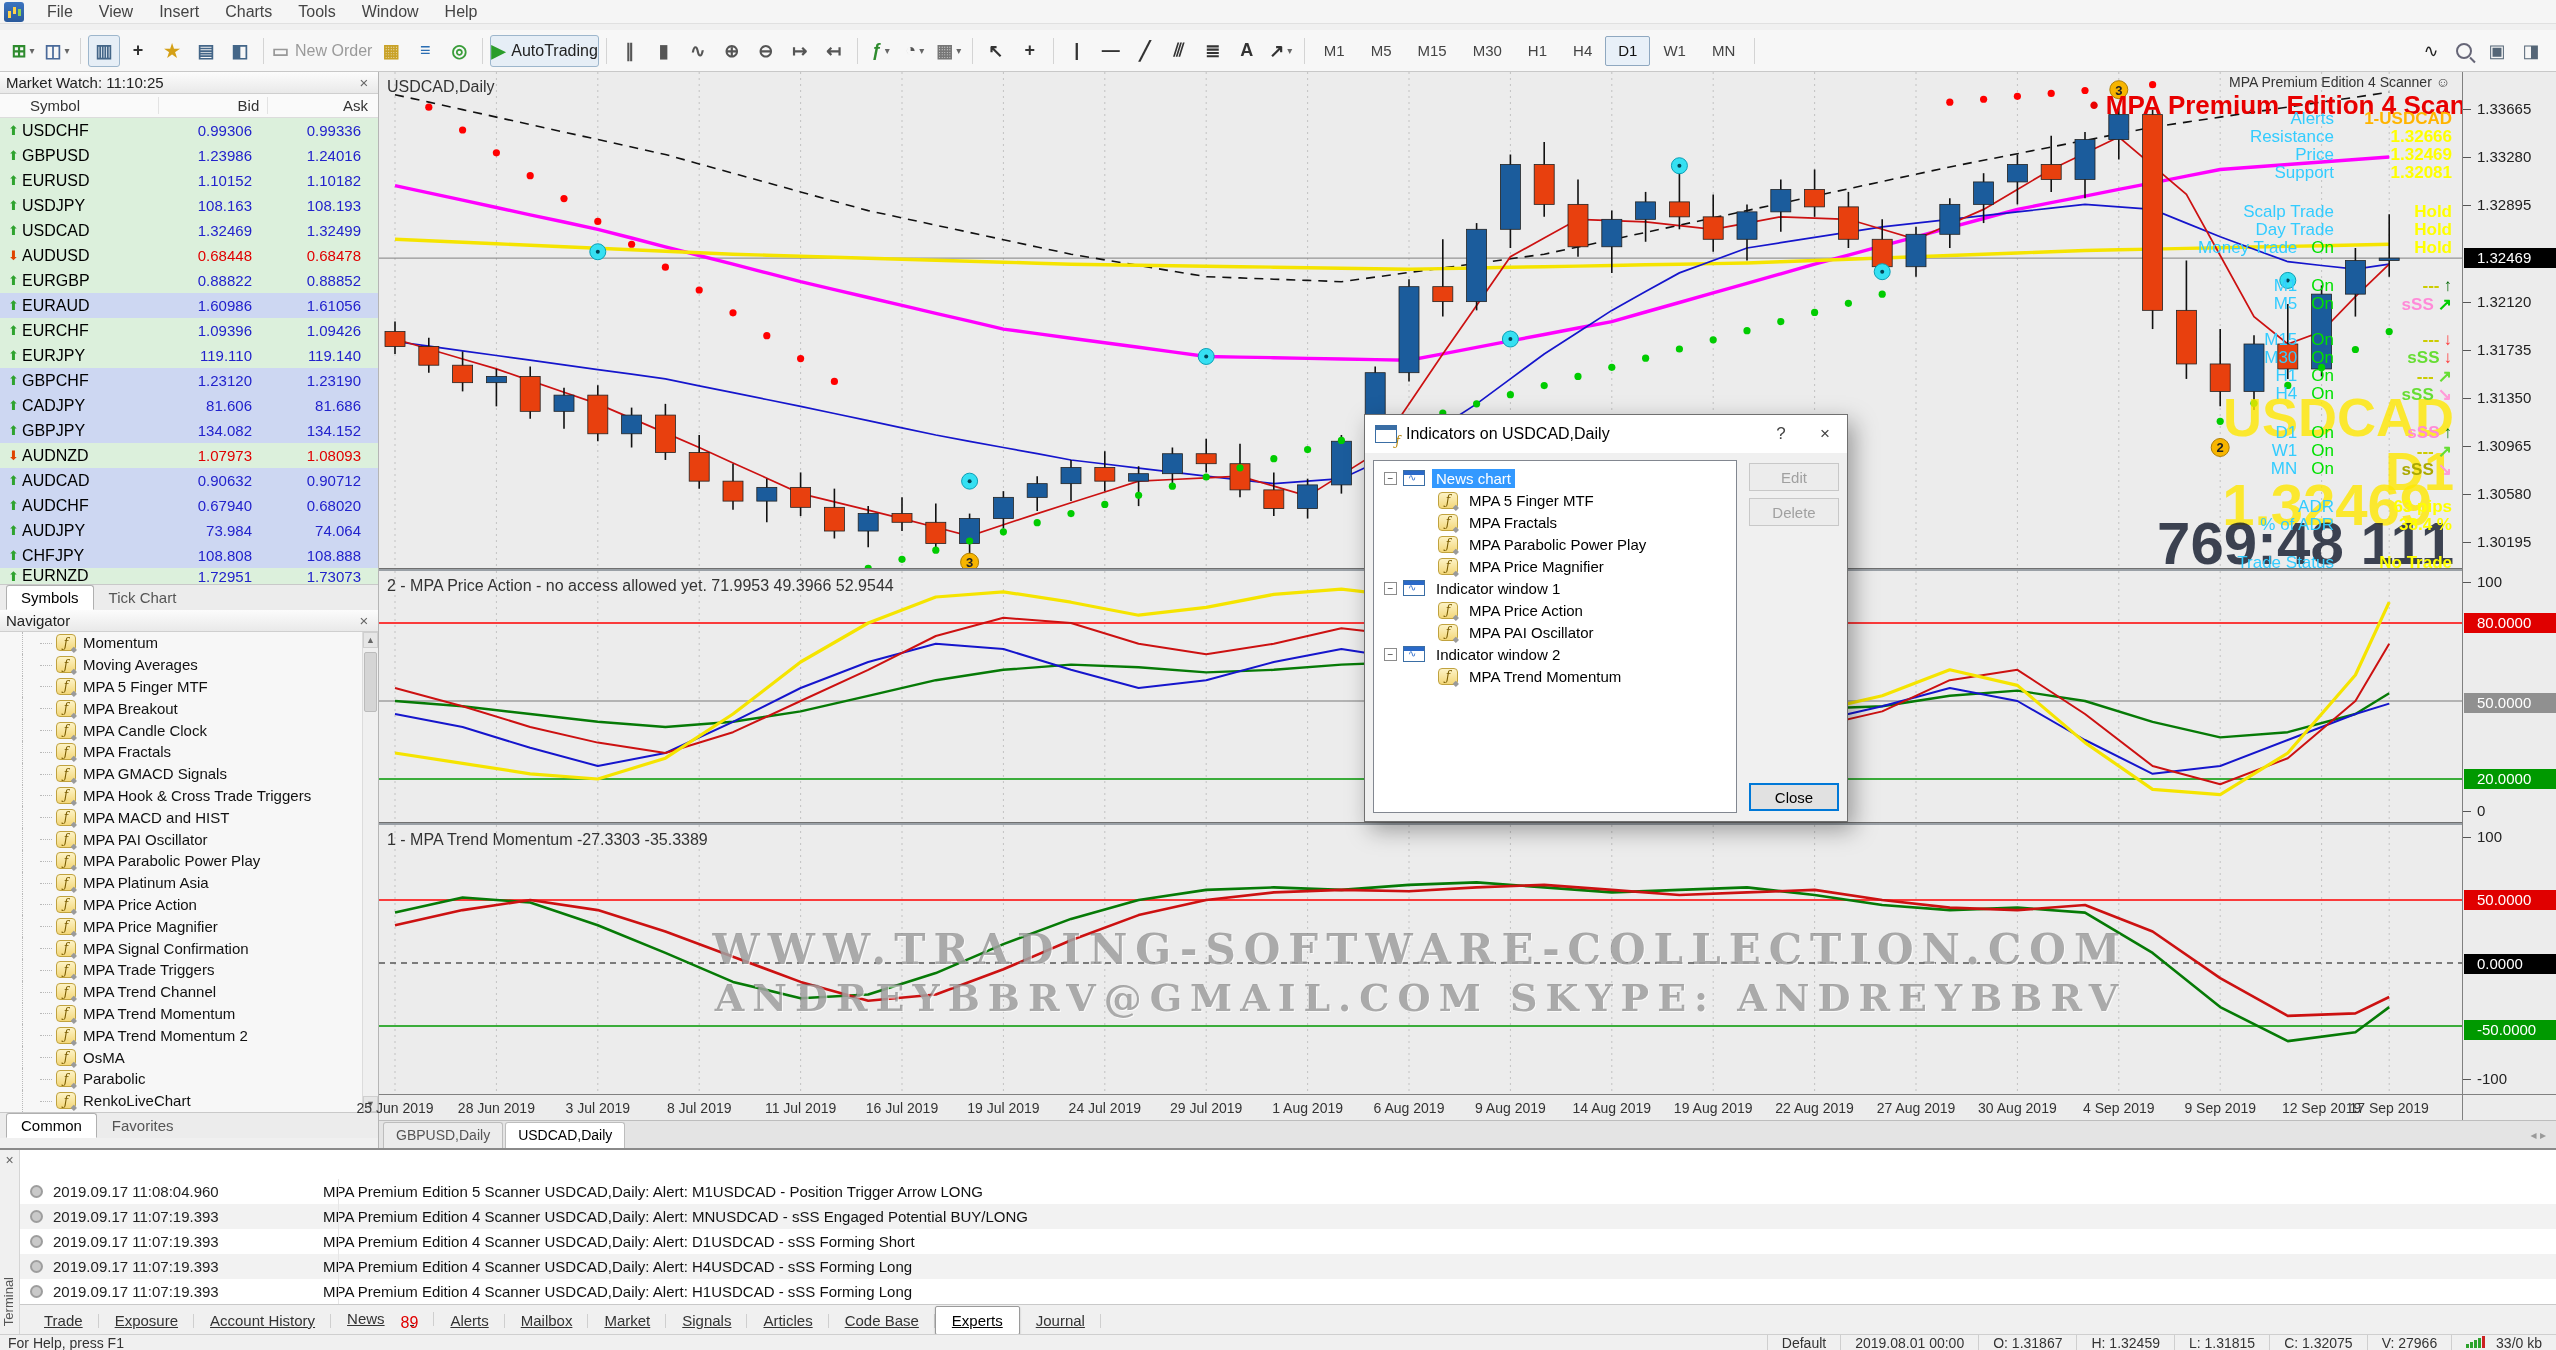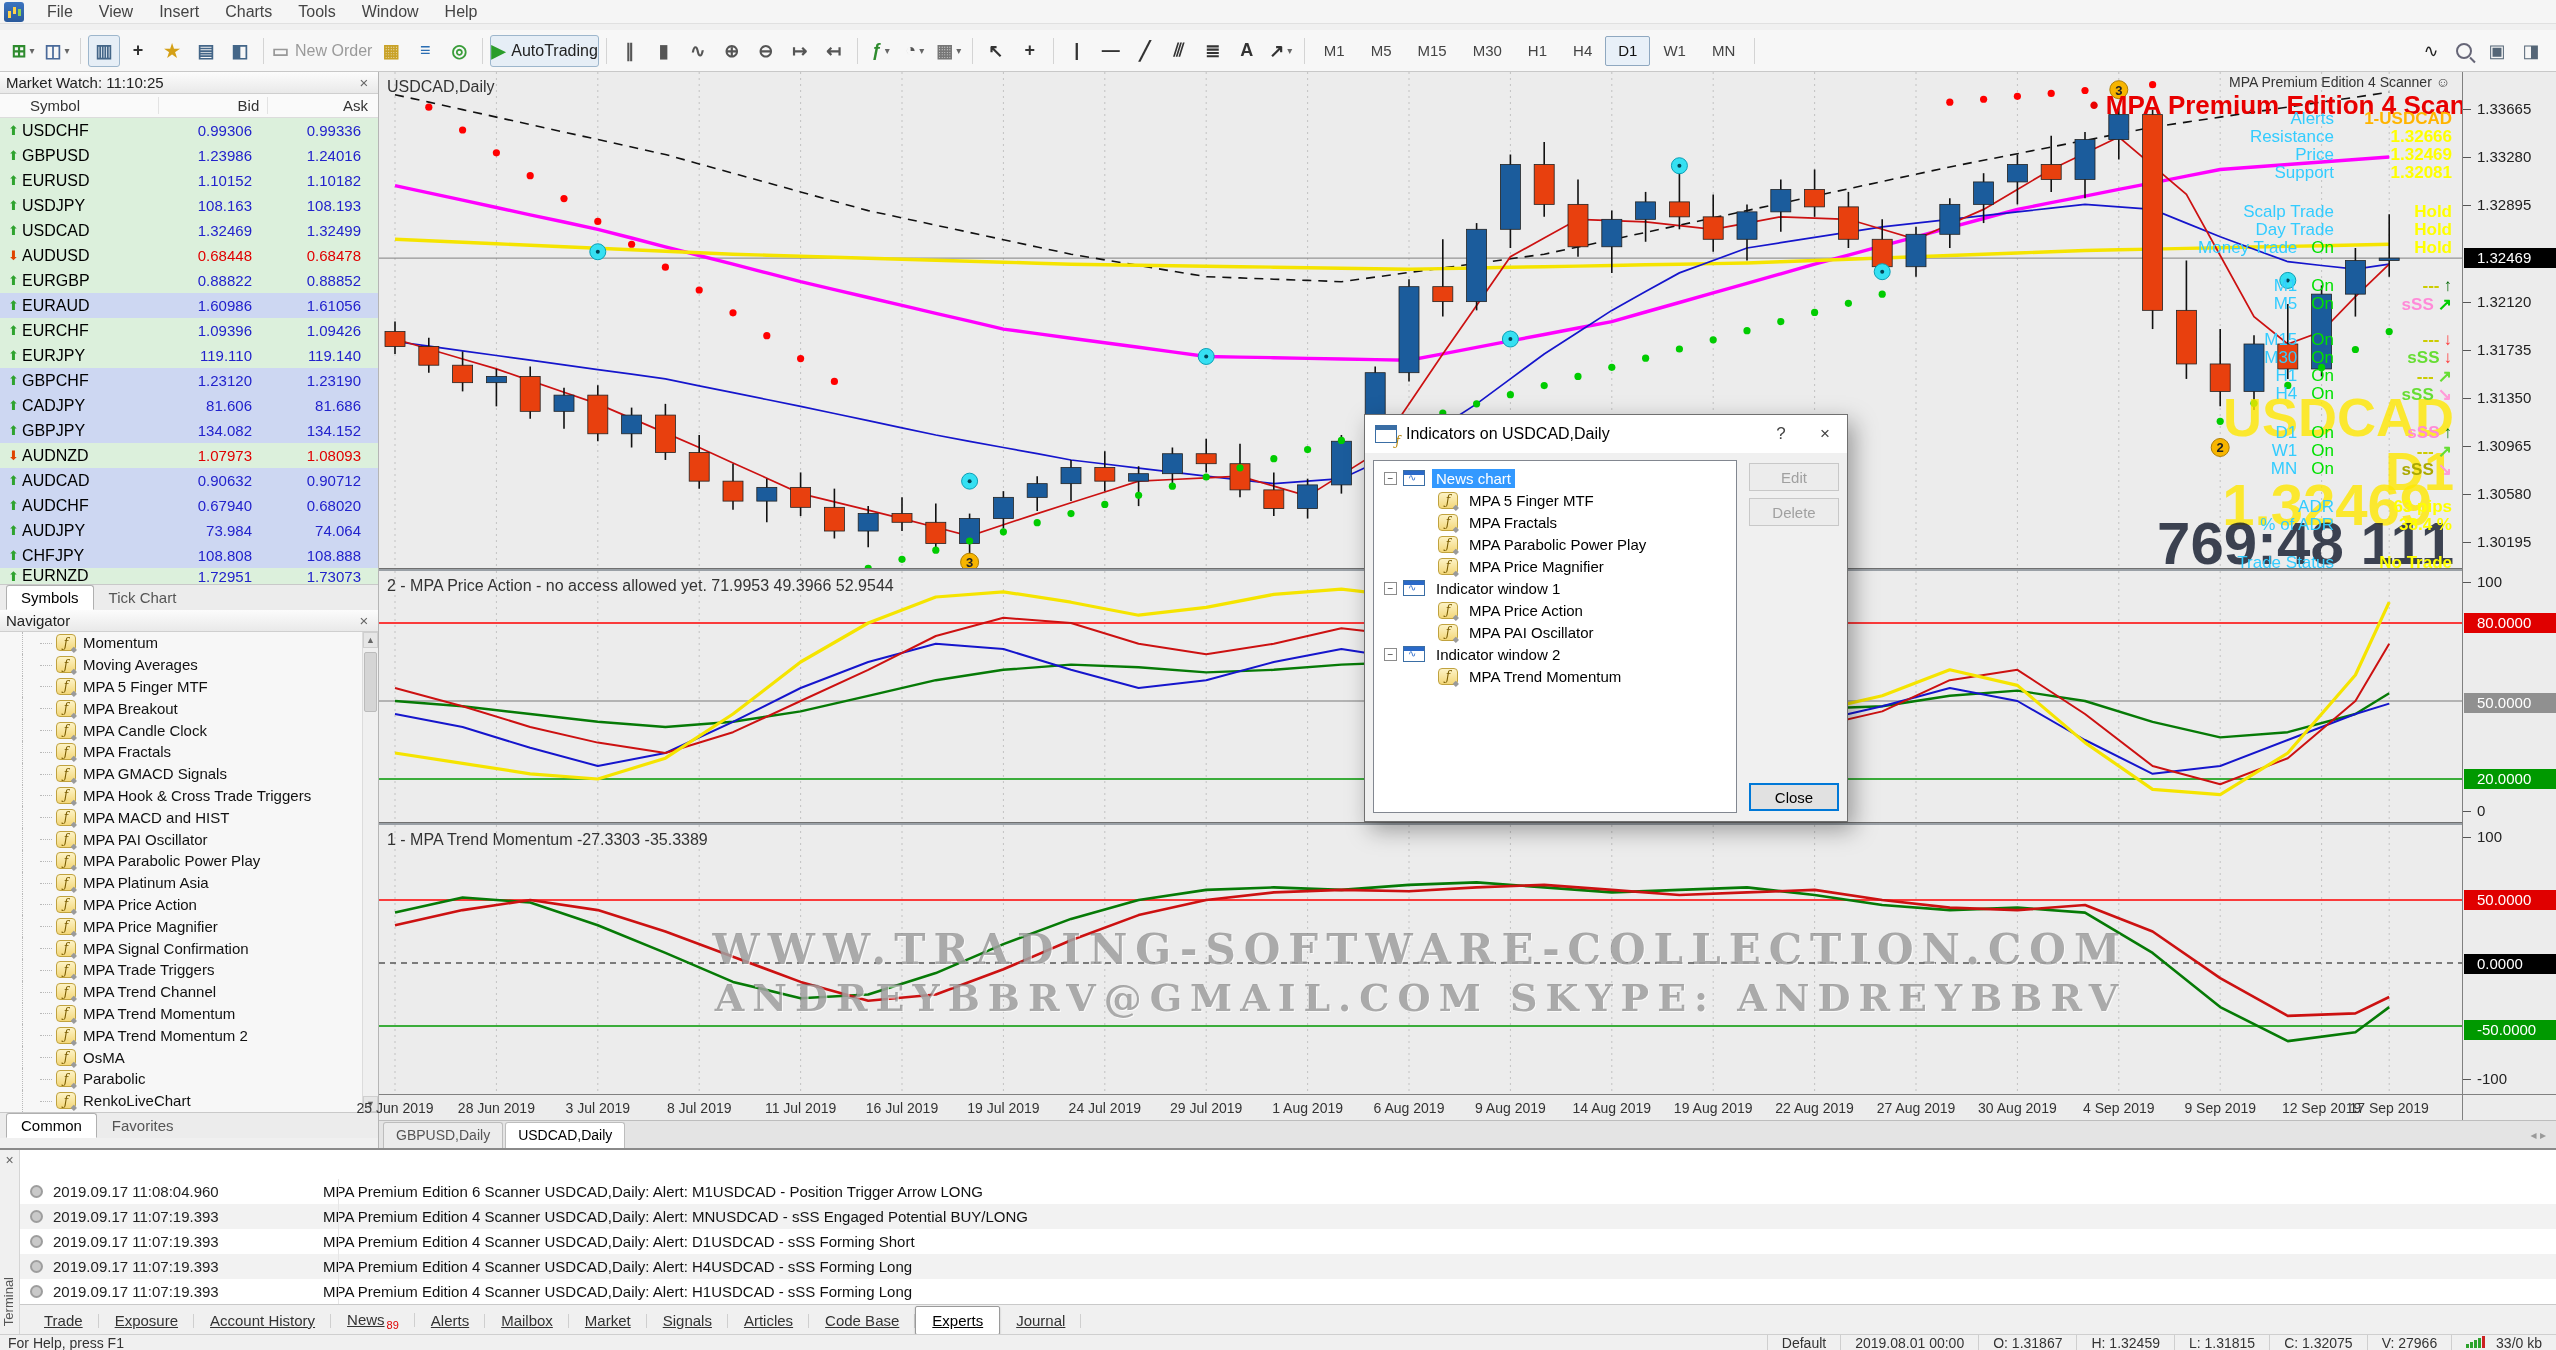--- a/index.html
+++ b/index.html
@@ -110,21 +110,21 @@
   #term-rows { position:absolute; left:20px; right:0; top:29px; }
   .term-row { height:25px; display:flex; align-items:center; font-size:15px; color:#111; }
   .term-row:nth-child(odd) { background:#f2f2f2; }
   .term-ico { width:13px; height:13px; border-radius:50%; background:#c9c9c9; border:2px solid #9d9d9d; margin:0 10px 0 10px; flex:none; }
   .term-time { width:270px; color:#222; }
   .term-divider { position:absolute; left:318px; top:0; bottom:0; border-left:1px solid #e6e6e6; }
   #term-tabs { position:absolute; left:20px; right:0; top:154px; height:32px; background:#f0f0f0; border-top:1px solid #c9c9c9; display:flex; align-items:center; padding-left:8px; }
   .term-tab { font-size:15px; color:#333; padding:5px 16px; position:relative;text-decoration:underline; }
   .term-tab.active { background:#fff; border:1px solid #9a9a9a; border-radius:2px; box-shadow:0 1px 2px rgba(0,0,0,.25); color:#000; }
   .term-tab .tsep2 { position:absolute; right:0; top:7px; height:14px; border-right:1px solid #cfcfcf; }
-  .term-tab .badge { color:#e00000; font-size:11px; vertical-align:sub; margin-left:2px; }
+  .term-tab .badge { color:#e00000; font-size:16px; vertical-align:sub; margin-left:16px; }
 
   
   #statusbar { position:absolute; left:0; top:1334px; width:2556px; height:16px; background:#f0f0f0; border-top:1px solid #cfcfcf; display:flex; align-items:center; font-size:14px; color:#333;gap:36px; }
   #status-left { padding-left:8px; }
   #status-right { margin-left:auto; display:flex; align-items:center; }
   .st-seg { padding:0 14px; border-left:1px solid #cfcfcf; white-space:nowrap; }
   .sig-bars { display:inline-flex; align-items:flex-end; height:12px; margin-right:6px; }
   .sig-bars i { width:3px; margin-right:1px; display:inline-block; }
 </style>
 </head>
@@ -1015,21 +1015,21 @@
   <div id="terminal">
     <div id="term-strip">
       <span class="x">×</span>
       <span class="vlabel">Terminal</span>
     </div>
     <div id="term-rows">
       <div class="term-divider"></div>
     <div class="term-row">
           <span class="term-ico"></span>
           <span class="term-time">2019.09.17 11:08:04.960</span>
-          <span>MPA Premium Edition 6 Scanner USDCAD,Daily: Alert: M1USDCAD - Position Trigger Arrow LONG</span>
+          <span>MPA Premium Edition 5 Scanner USDCAD,Daily: Alert: M1USDCAD - Position Trigger Arrow LONG</span>
         </div>
         <div class="term-row">
           <span class="term-ico"></span>
           <span class="term-time">2019.09.17 11:07:19.393</span>
           <span>MPA Premium Edition 4 Scanner USDCAD,Daily: Alert: MNUSDCAD - sSS Engaged Potential BUY/LONG</span>
         </div>
         <div class="term-row">
           <span class="term-ico"></span>
           <span class="term-time">2019.09.17 11:07:19.393</span>
           <span>MPA Premium Edition 4 Scanner USDCAD,Daily: Alert: D1USDCAD - sSS Forming Short</span>

